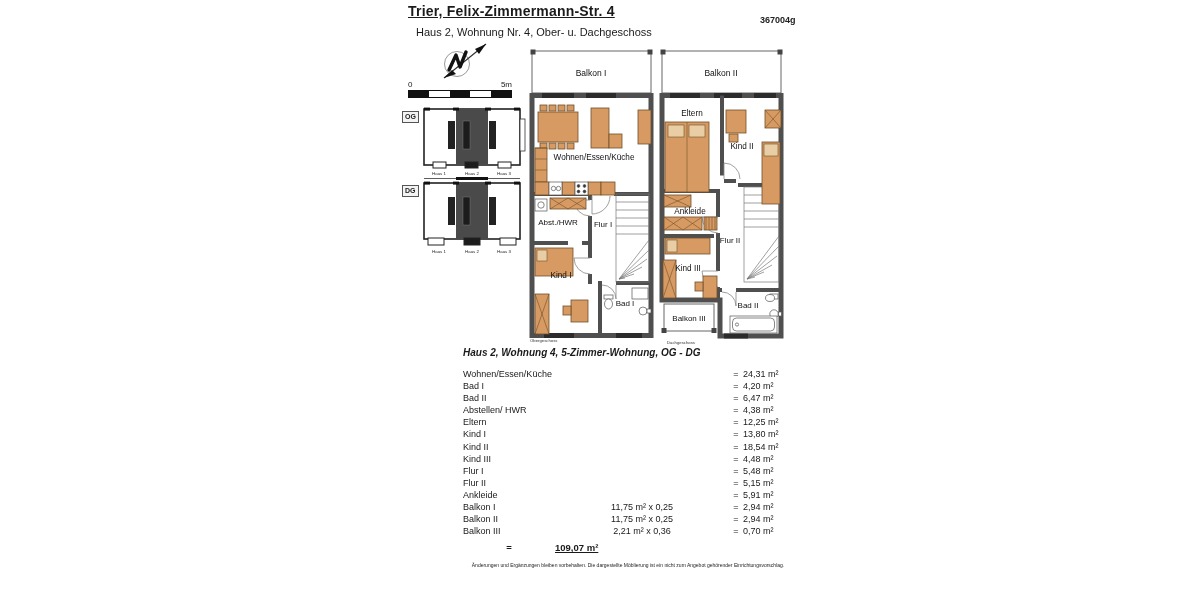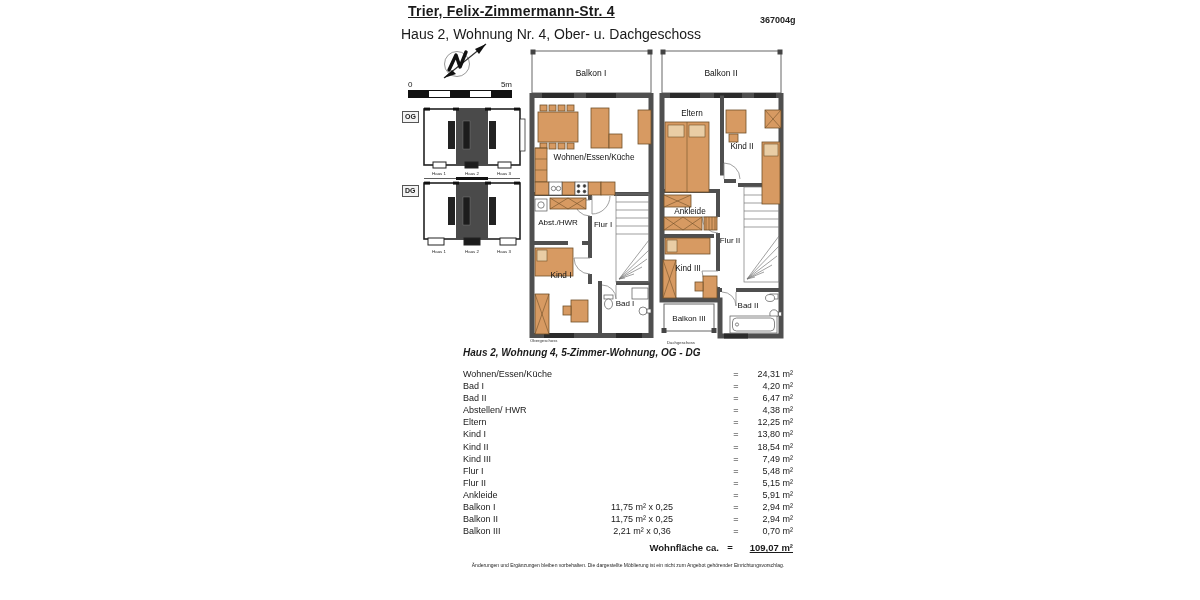--- a/index.html
+++ b/index.html
@@ -4,39 +4,39 @@
 <style>
   html,body{margin:0;padding:0;}
   body{
     width:1200px;height:600px;position:relative;background:#fff;
     font-family:"Liberation Sans", sans-serif;color:#1a1a1a;overflow:hidden;
   }
   .abs{position:absolute;}
   svg{font-family:"Liberation Sans", sans-serif;display:block;}
   #title{left:408px;top:3px;font-size:14px;font-weight:bold;text-decoration:underline;letter-spacing:.2px;}
   #docnum{left:760px;top:15px;font-size:9px;color:#222;font-weight:bold;}
-  #subtitle{left:401px;top:26px;font-size:14px;}
+  #subtitle{left:416px;top:26px;font-size:11px;}
   #north{left:430px;top:38px;}
   #scalebar{left:408px;top:80px;width:104px;}
   .sb-labels{display:flex;justify-content:space-between;font-size:8px;line-height:9px;}
   .sb-bar{height:6px;border:1px solid #111;display:flex;margin-top:1px;}
   .sb-seg{flex:1;}
   .sb-dark{background:#111;} .sb-light{background:#fff;}
   .kp-tag{border:1px solid #555;background:#f3f3f3;font-size:7px;font-weight:bold;padding:0 2px;line-height:10px;color:#222;}
   #kp-og-tag{left:402px;top:111px;} #kp-dg-tag{left:402px;top:185px;}
   #kp-og{left:422px;top:107px;} #kp-dg{left:422px;top:181px;}
   #plan-og{left:528px;top:48px;} #plan-dg{left:658px;top:48px;}
   .plan-caption{font-size:5px;color:#333;transform:scale(.85);transform-origin:left top;white-space:nowrap;}
   #cap-og{left:530px;top:338px;} #cap-dg{left:667px;top:340px;}
   #table-title{left:463px;top:347px;font-size:10px;font-weight:bold;font-style:italic;}
   #table-rows{left:463px;top:368px;width:330px;}
   .trow{display:grid;grid-template-columns:92px 1fr 14px 50px;font-size:9px;line-height:12.1px;}
   .c-calc{text-align:center;}
   .c-eq{text-align:center;}
-  .c-val{text-align:right;}
+  .c-val{text-align:left;}
   #total-row{left:463px;top:541px;width:330px;display:grid;grid-template-columns:92px 1fr 14px 56px;font-size:9.5px;font-weight:bold;line-height:13px;}
   #total-row .c-total-label{grid-column:1/3;text-align:right;padding-right:4px;}
   #total-row .c-val{text-decoration:underline;}
   #footer{left:433px;top:562px;width:390px;text-align:center;font-size:5px;color:#222;}
 </style>
 </head>
 <body>
 
 <div class="abs" id="title">Trier, Felix-Zimmermann-Str. 4</div>
 <div class="abs" id="docnum">367004g</div>
@@ -342,21 +342,21 @@
     <div class="trow">
       <span class="c-label">Kind II</span>
       <span class="c-calc"></span>
       <span class="c-eq">=</span>
       <span class="c-val">18,54 m²</span>
     </div>
     <div class="trow">
       <span class="c-label">Kind III</span>
       <span class="c-calc"></span>
       <span class="c-eq">=</span>
-      <span class="c-val">7,49 m²</span>
+      <span class="c-val">4,48 m²</span>
     </div>
     <div class="trow">
       <span class="c-label">Flur I</span>
       <span class="c-calc"></span>
       <span class="c-eq">=</span>
       <span class="c-val">5,48 m²</span>
     </div>
     <div class="trow">
       <span class="c-label">Flur II</span>
       <span class="c-calc"></span>
@@ -383,18 +383,17 @@
     </div>
     <div class="trow">
       <span class="c-label">Balkon III</span>
       <span class="c-calc">2,21 m² x 0,36</span>
       <span class="c-eq">=</span>
       <span class="c-val">0,70 m²</span>
     </div>
   </div>
 
 <div class="abs" id="total-row">
-  <span class="c-total-label">Wohnfläche ca.</span>
   <span class="c-eq">=</span>
   <span class="c-val">109,07 m²</span>
 </div>
 
 <div class="abs" id="footer">Änderungen und Ergänzungen bleiben vorbehalten. Die dargestellte Möblierung ist ein nicht zum Angebot gehörender Einrichtungsvorschlag.</div>
 
 </body></html>

